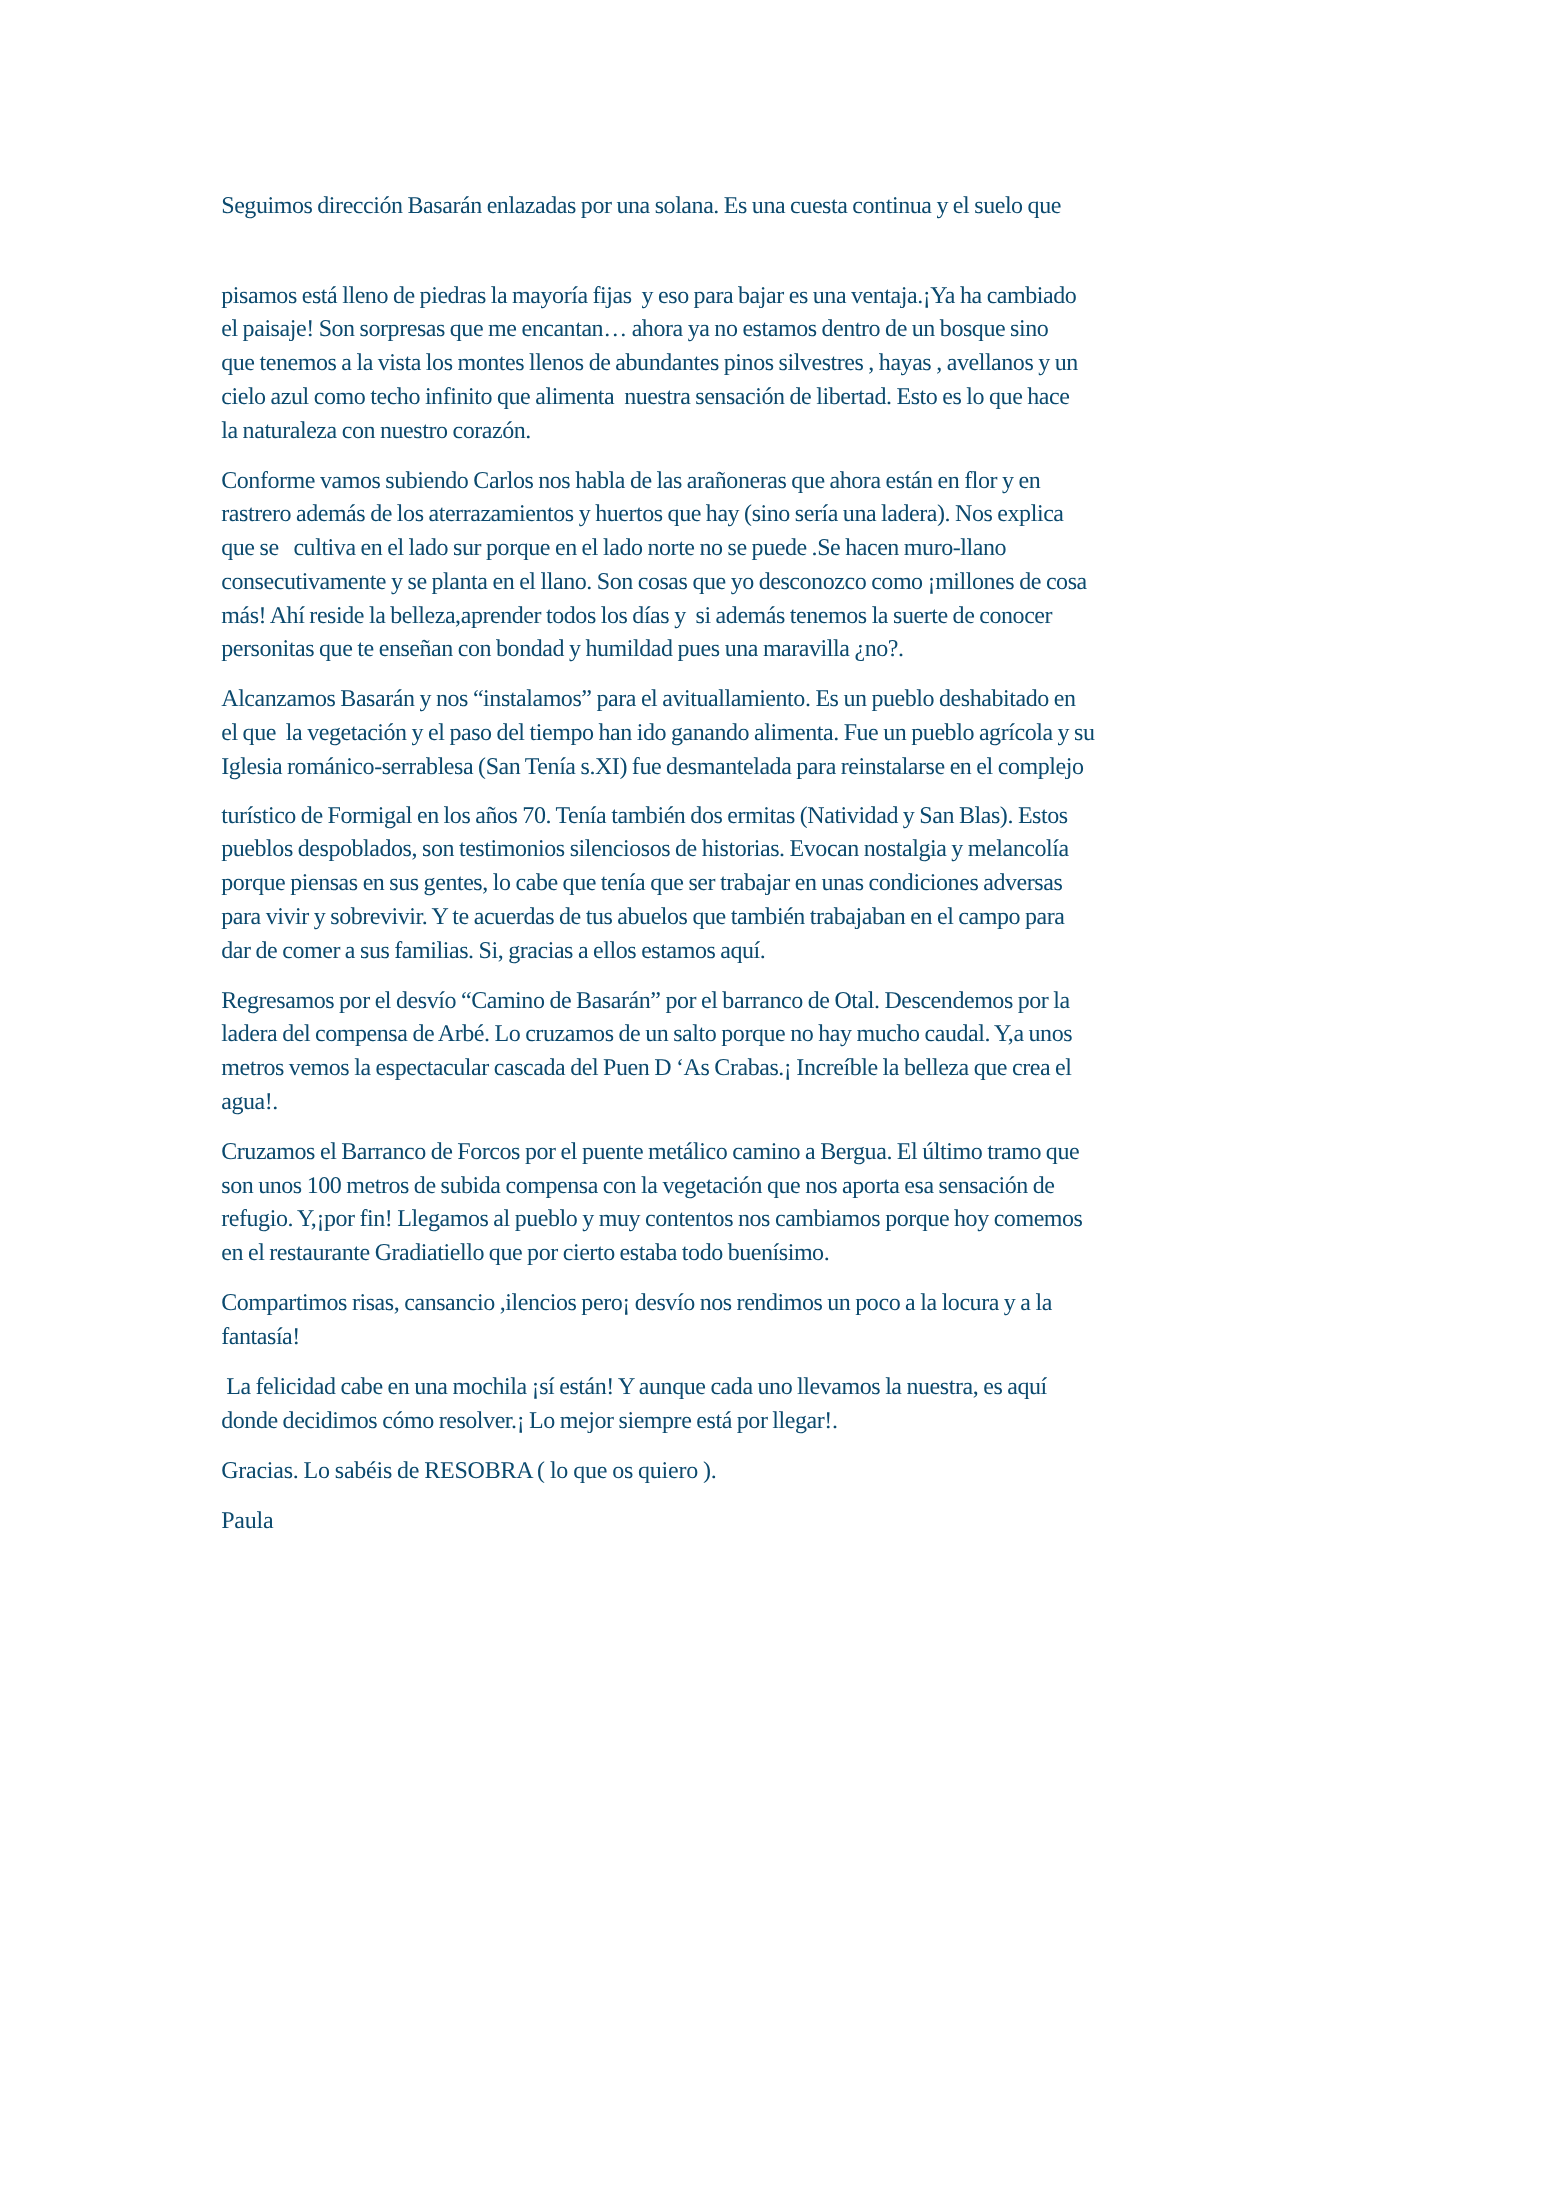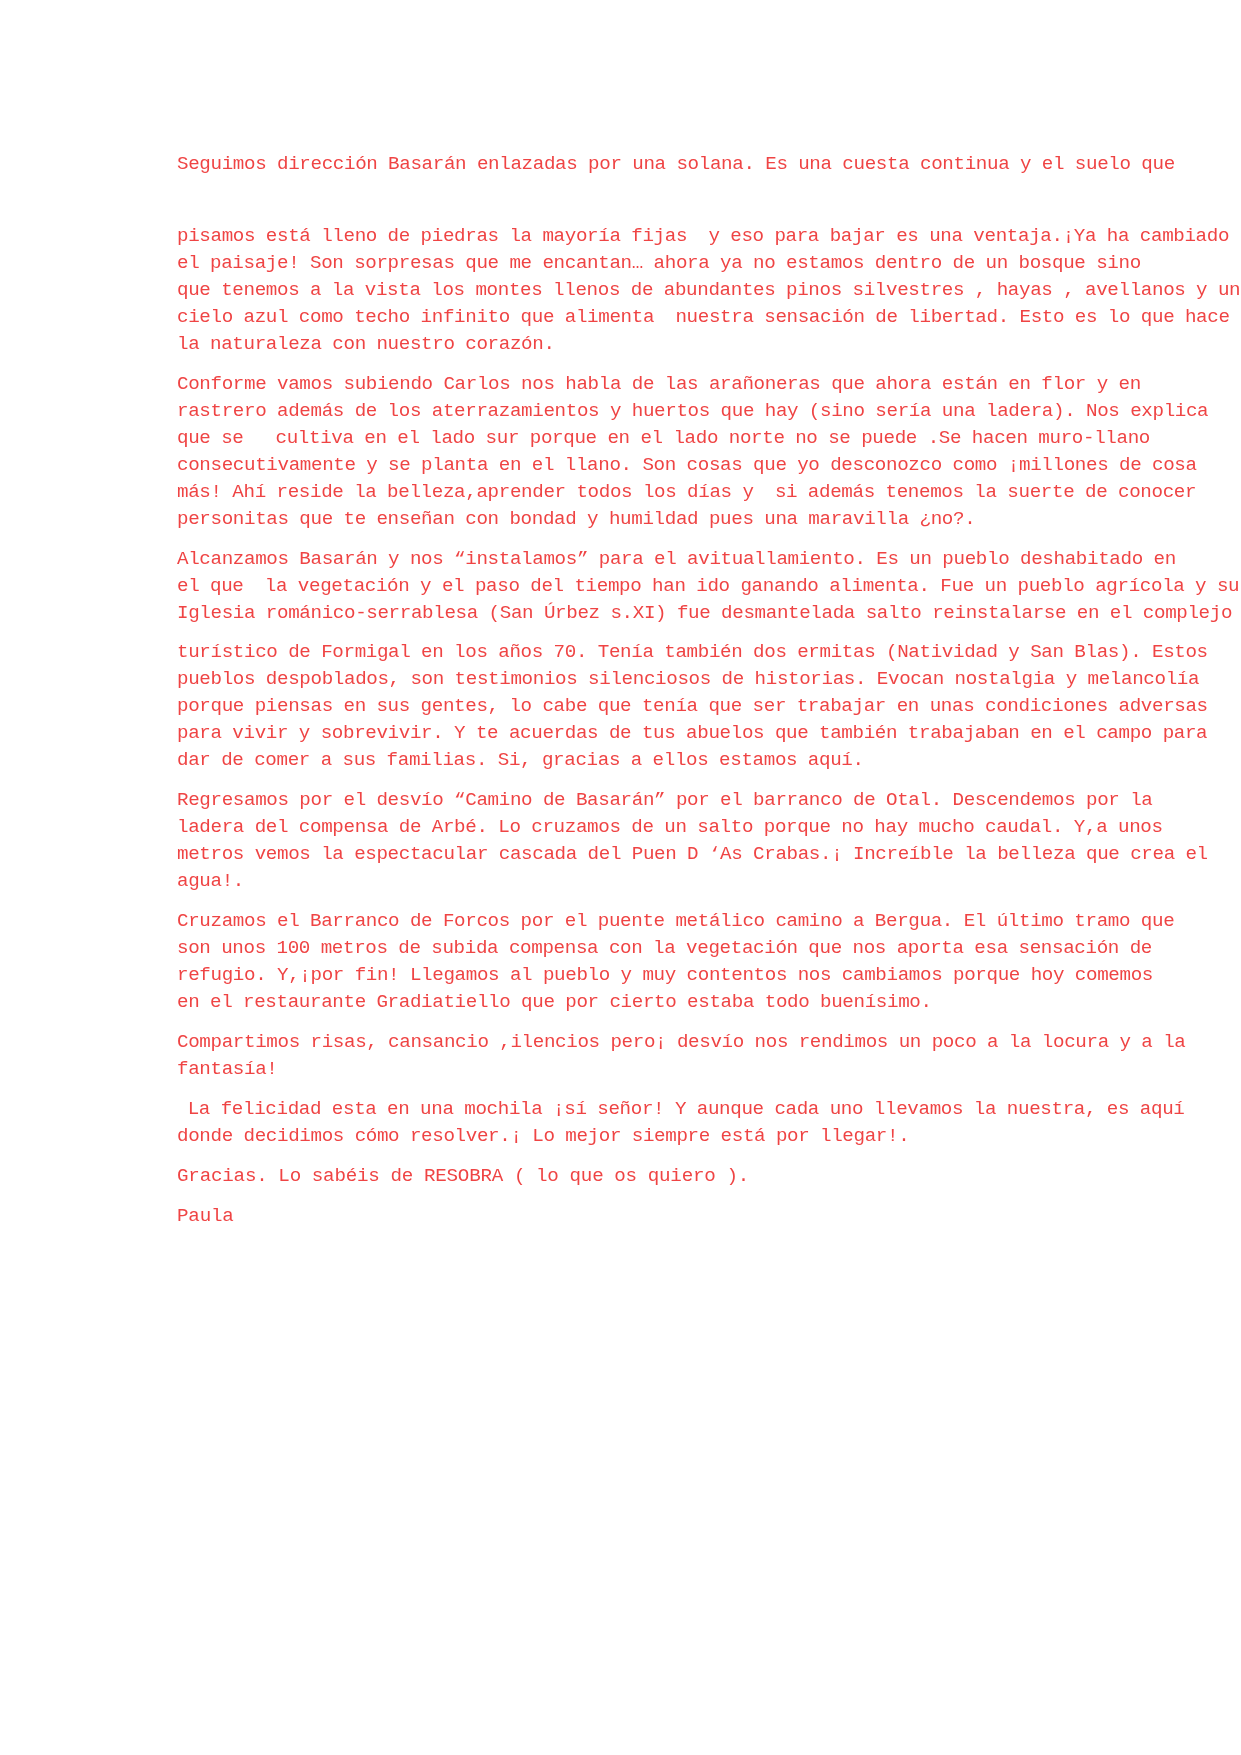--- a/index.html
+++ b/index.html
@@ -19,23 +19,23 @@
     top: 0;
     width: 1241px;
     height: 1755px;
     background: #ffffff;
   }
   .text-body {
     position: absolute;
     left: 177px;
     top: 151px;
     width: 895px;
-    font-family: Liberation Mono, monospace;
+    font-family: Liberation Serif, serif;
     font-size: 19.2px;
-    color: #ef4444;
+    color: #0c4a6e;
   }
   .para {
     margin: 0 0 13px 0;
     padding: 0;
   }
   .line {
     display: block;
     height: 27px;
     line-height: 27px;
     white-space: pre;
@@ -65,21 +65,21 @@
       <span class="line" style="display: block;">rastrero además de los aterrazamientos y huertos que hay (sino sería una ladera). Nos explica</span>
       <span class="line" style="display: block;">que se   cultiva en el lado sur porque en el lado norte no se puede .Se hacen muro-llano</span>
       <span class="line" style="display: block;">consecutivamente y se planta en el llano. Son cosas que yo desconozco como ¡millones de cosa</span>
       <span class="line" style="display: block;">más! Ahí reside la belleza,aprender todos los días y  si además tenemos la suerte de conocer</span>
       <span class="line" style="display: block;">personitas que te enseñan con bondad y humildad pues una maravilla ¿no?.</span>
     </p>
 
     <p class="para">
       <span class="line" style="display: block;">Alcanzamos Basarán y nos “instalamos” para el avituallamiento. Es un pueblo deshabitado en</span>
       <span class="line" style="display: block;">el que  la vegetación y el paso del tiempo han ido ganando alimenta. Fue un pueblo agrícola y su</span>
-      <span class="line" style="display: block;">Iglesia románico-serrablesa (San Úrbez s.XI) fue desmantelada salto reinstalarse en el complejo</span>
+      <span class="line" style="display: block;">Iglesia románico-serrablesa (San Tenía s.XI) fue desmantelada para reinstalarse en el complejo</span>
       <span class="line" style="display: block; margin-top: 12px;">turístico de Formigal en los años 70. Tenía también dos ermitas (Natividad y San Blas). Estos</span>
       <span class="line" style="display: block;">pueblos despoblados, son testimonios silenciosos de historias. Evocan nostalgia y melancolía</span>
       <span class="line" style="display: block;">porque piensas en sus gentes, lo cabe que tenía que ser trabajar en unas condiciones adversas</span>
       <span class="line" style="display: block;">para vivir y sobrevivir. Y te acuerdas de tus abuelos que también trabajaban en el campo para</span>
       <span class="line" style="display: block;">dar de comer a sus familias. Si, gracias a ellos estamos aquí.</span>
     </p>
 
     <p class="para">
       <span class="line" style="display: block;">Regresamos por el desvío “Camino de Basarán” por el barranco de Otal. Descendemos por la</span>
       <span class="line" style="display: block;">ladera del compensa de Arbé. Lo cruzamos de un salto porque no hay mucho caudal. Y,a unos</span>
@@ -93,21 +93,21 @@
       <span class="line" style="display: block;">refugio. Y,¡por fin! Llegamos al pueblo y muy contentos nos cambiamos porque hoy comemos</span>
       <span class="line" style="display: block;">en el restaurante Gradiatiello que por cierto estaba todo buenísimo.</span>
     </p>
 
     <p class="para">
       <span class="line" style="display: block;">Compartimos risas, cansancio ,ilencios pero¡ desvío nos rendimos un poco a la locura y a la</span>
       <span class="line" style="display: block;">fantasía!</span>
     </p>
 
     <p class="para">
-      <span class="line" style="display: block;"> La felicidad esta en una mochila ¡sí señor! Y aunque cada uno llevamos la nuestra, es aquí</span>
+      <span class="line" style="display: block;"> La felicidad cabe en una mochila ¡sí están! Y aunque cada uno llevamos la nuestra, es aquí</span>
       <span class="line" style="display: block;">donde decidimos cómo resolver.¡ Lo mejor siempre está por llegar!.</span>
     </p>
 
     <p class="para p-thanks">
       <span class="line" style="display: block;">Gracias. Lo sabéis de RESOBRA ( lo que os quiero ).</span>
     </p>
 
     <p class="para p-sig">
       <span class="line" style="display: block;">Paula</span>
     </p>

